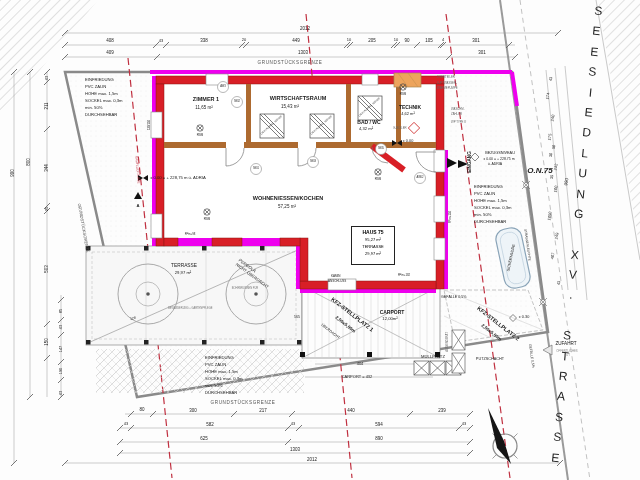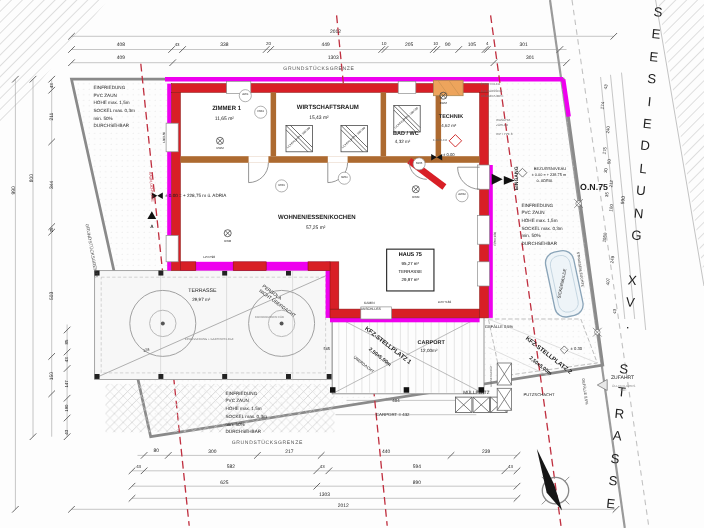--- a/index.html
+++ b/index.html
@@ -367,21 +367,21 @@
       <span class="ann" style="left: 205px; top: 372px; font-size: 4.2px; font-weight: 400; color: rgb(27, 27, 27); transform: translate(0px, -50%) rotate(0deg); transform-origin: left center;">HÖHE max. 1,5m</span>
       <span class="ann" style="left: 205px; top: 379px; font-size: 4.2px; font-weight: 400; color: rgb(27, 27, 27); transform: translate(0px, -50%) rotate(0deg); transform-origin: left center;">SOCKEL max. 0,3m</span>
       <span class="ann" style="left: 205px; top: 386px; font-size: 4.2px; font-weight: 400; color: rgb(27, 27, 27); transform: translate(0px, -50%) rotate(0deg); transform-origin: left center;">min. 50%</span>
       <span class="ann" style="left: 205px; top: 393px; font-size: 4.2px; font-weight: 400; color: rgb(27, 27, 27); transform: translate(0px, -50%) rotate(0deg); transform-origin: left center;">DURCHSEHBAR</span>
       <span class="ann" style="left: 150px; top: 178px; font-size: 4.2px; font-weight: 400; color: rgb(27, 27, 27); transform: translate(0px, -50%) rotate(0deg); transform-origin: left center;">± 0.00 = + 228,75 m ü. ADRIA</span>
       <span class="ann" style="left: 83px; top: 228px; font-size: 4.2px; font-weight: 400; color: rgb(85, 85, 85); transform: translate(-50%, -50%) rotate(80deg);">GRUNDSTÜCKSGRENZE</span>
       <span class="ann" style="left: 470px; top: 162px; font-size: 4.6px; font-weight: 700; color: rgb(27, 27, 27); transform: translate(-50%, -50%) rotate(-90deg);">EINGANG</span>
       <span class="ann" style="left: 500px; top: 154px; font-size: 3.8px; font-weight: 400; color: rgb(27, 27, 27); transform: translate(-50%, -50%) rotate(0deg);">BEZUGSNIVEAU</span>
       <span class="ann" style="left: 499px; top: 160px; font-size: 3.5px; font-weight: 400; color: rgb(27, 27, 27); transform: translate(-50%, -50%) rotate(0deg);">± 0.00 = + 228.75 m</span>
       <span class="ann" style="left: 495px; top: 165px; font-size: 3.5px; font-weight: 400; color: rgb(27, 27, 27); transform: translate(-50%, -50%) rotate(0deg);">ü. ADRIA</span>
-      <span class="ann" style="left: 540px; top: 171px; font-size: 8px; font-weight: 600; color: rgb(27, 27, 27); transform: translate(-50%, -50%) rotate(0deg);">O.N.75</span>
+      <span class="ann" style="left: 540px; top: 171px; font-size: 8px; font-weight: 600; color: rgb(27, 27, 27); transform: translate(-50%, -50%) rotate(0deg); font-style: italic;">O.N.75</span>
       <span class="ann" style="left: 566px; top: 344px; font-size: 4.6px; font-weight: 400; color: rgb(27, 27, 27); transform: translate(-50%, -50%) rotate(0deg);">ZUFAHRT</span>
       <span class="ann" style="left: 567px; top: 351px; font-size: 2.8px; font-weight: 400; color: rgb(136, 136, 136); transform: translate(-50%, -50%) rotate(0deg);">ÖFFENTLICHES</span>
       <span class="ann" style="left: 567px; top: 355px; font-size: 2.8px; font-weight: 400; color: rgb(136, 136, 136); transform: translate(-50%, -50%) rotate(0deg);">GUT</span>
       <span class="ann" style="left: 490px; top: 360px; font-size: 3.8px; font-weight: 400; color: rgb(27, 27, 27); transform: translate(-50%, -50%) rotate(0deg);">PUTZSCHACHT</span>
       <span class="ann" style="left: 441px; top: 298px; font-size: 3.6px; font-weight: 400; color: rgb(27, 27, 27); transform: translate(0px, -50%) rotate(0deg); transform-origin: left center;">GEFÄLLE 0,5%</span>
       <span class="ann" style="left: 531px; top: 356px; font-size: 3.4px; font-weight: 400; color: rgb(27, 27, 27); transform: translate(-50%, -50%) rotate(82deg);">GEFÄLLE 0,5%</span>
       <span class="ann" style="left: 524px; top: 318px; font-size: 3.8px; font-weight: 400; color: rgb(27, 27, 27); transform: translate(-50%, -50%) rotate(0deg);">± 0.30</span>
       <span class="ann" style="left: 408px; top: 142px; font-size: 3.8px; font-weight: 400; color: rgb(27, 27, 27); transform: translate(-50%, -50%) rotate(0deg);">± 0.00</span>
       <span class="ann" style="left: 331px; top: 276px; font-size: 3px; font-weight: 400; color: rgb(27, 27, 27); transform: translate(0px, -50%) rotate(0deg); transform-origin: left center;">KAMIN</span>
       <span class="ann" style="left: 328px; top: 281px; font-size: 3px; font-weight: 400; color: rgb(27, 27, 27); transform: translate(0px, -50%) rotate(0deg); transform-origin: left center;">ANSCHLUSS</span>

